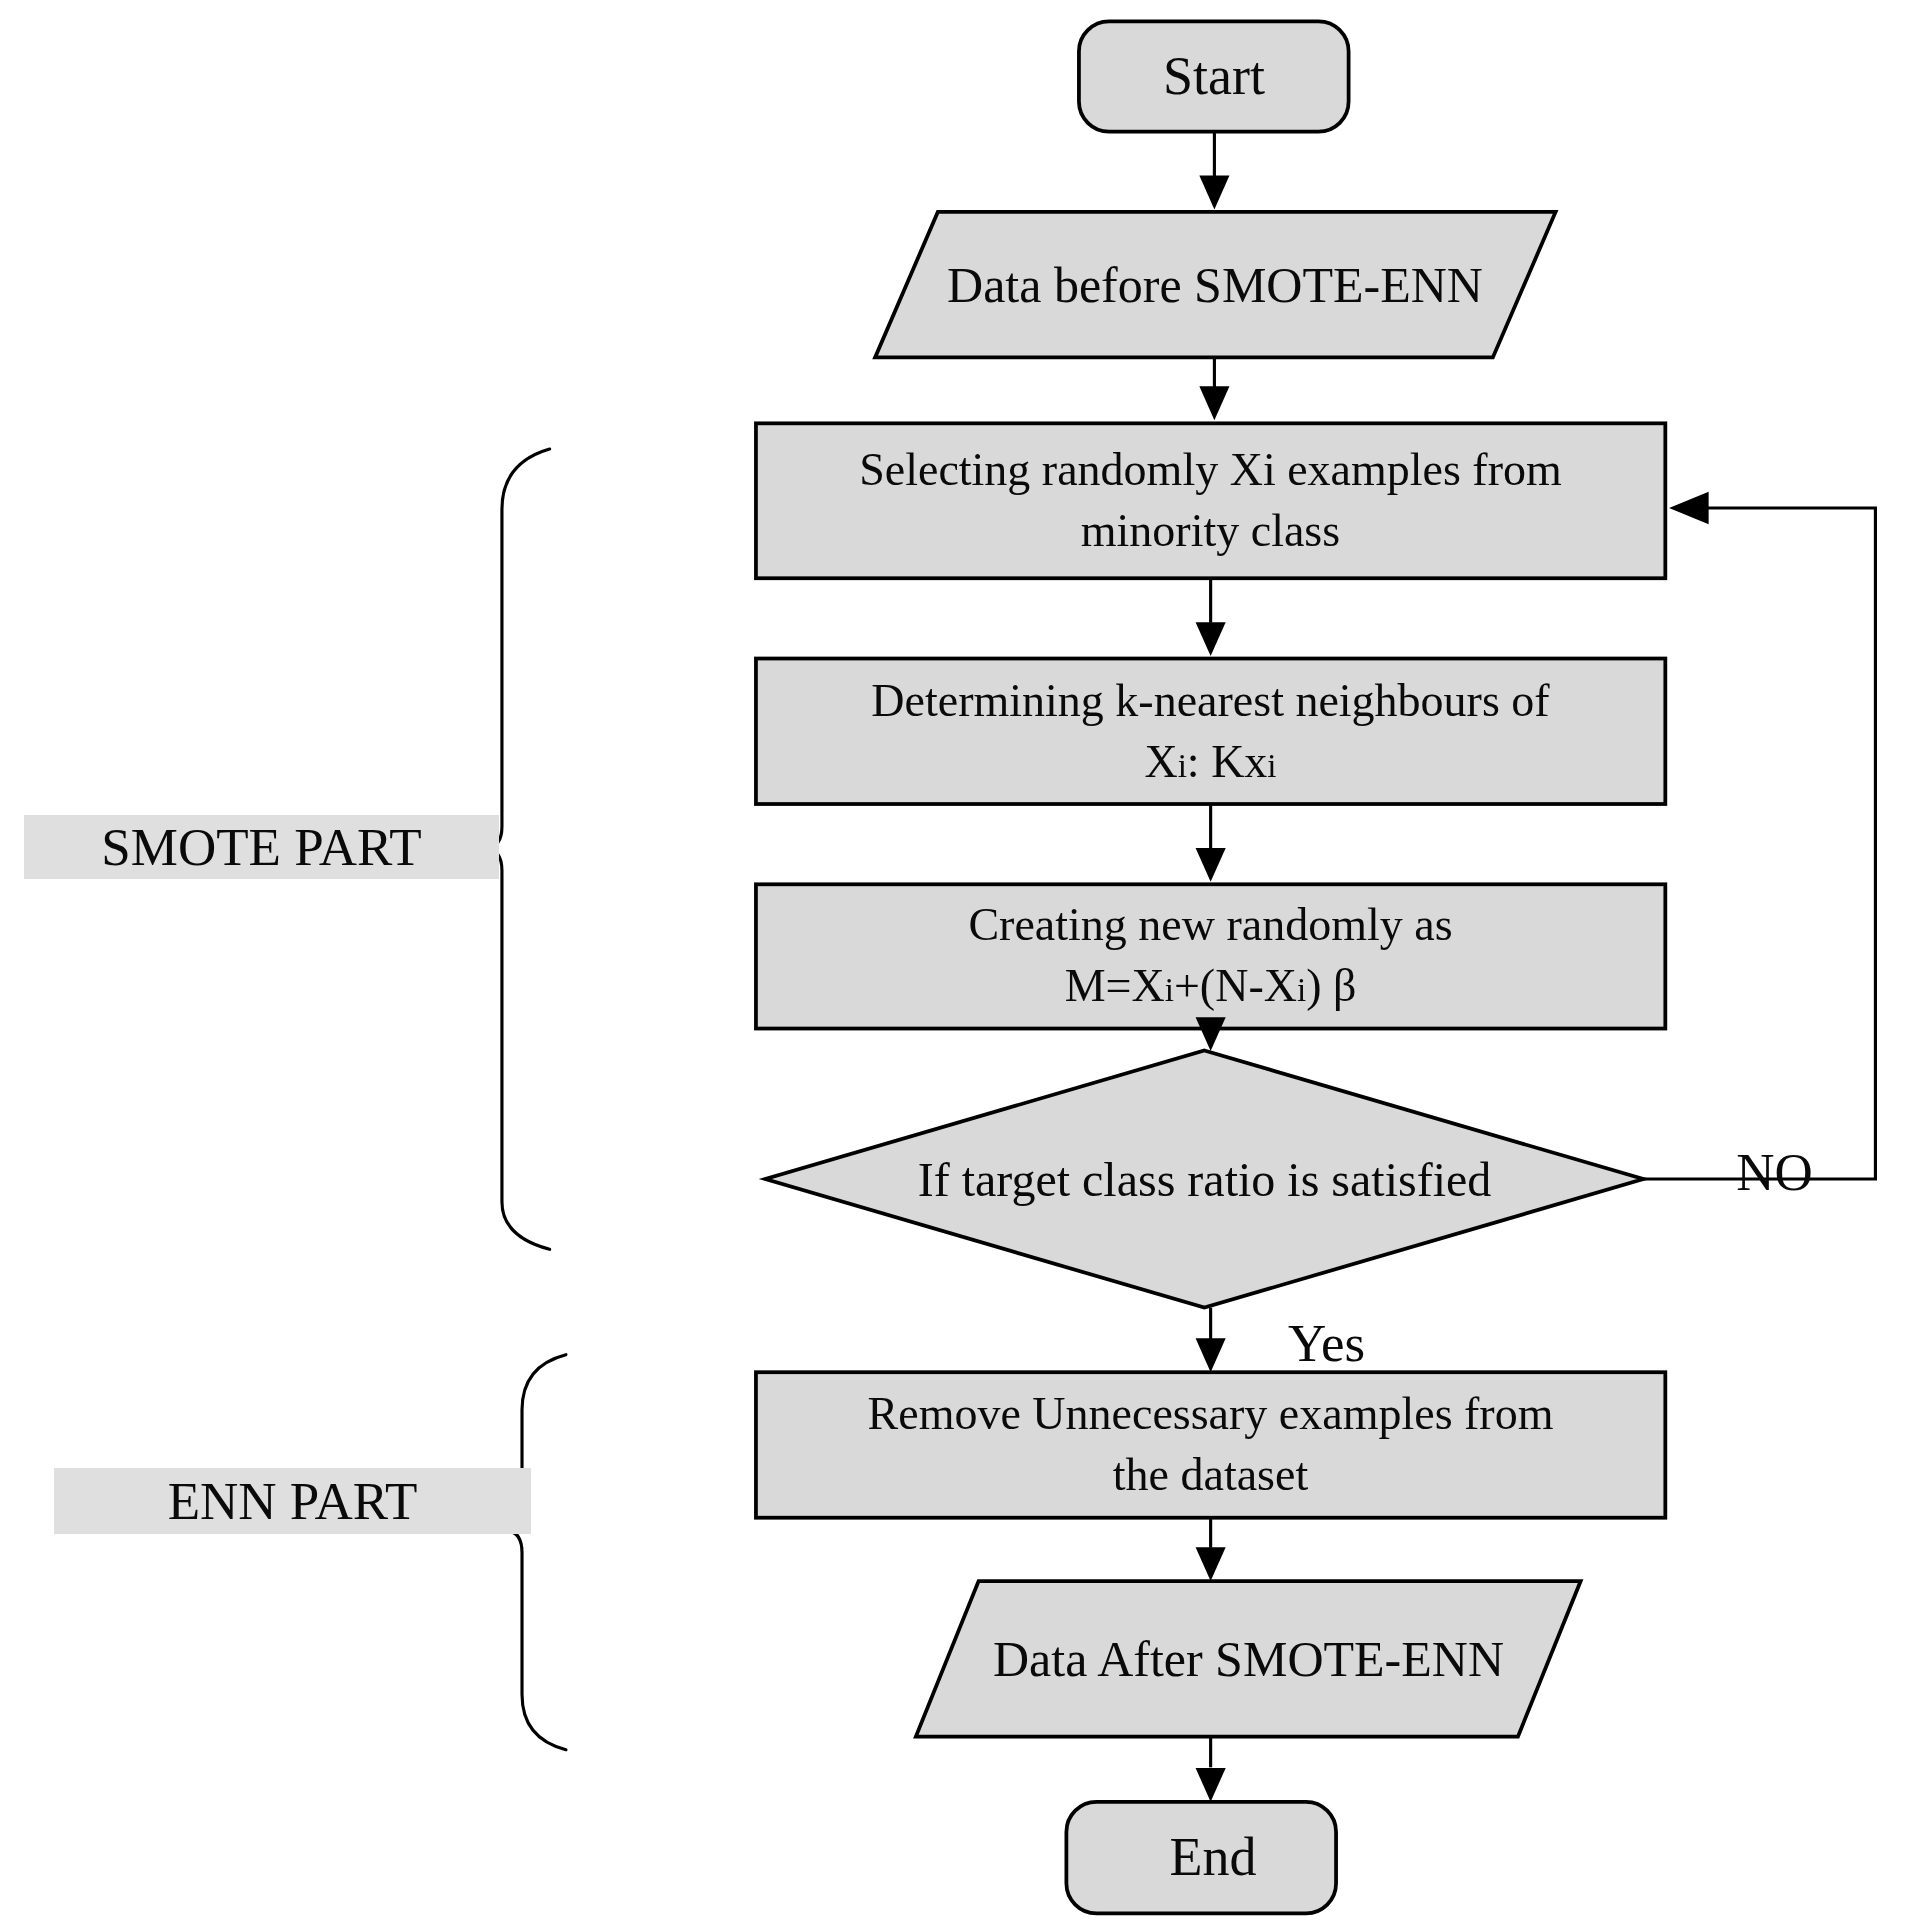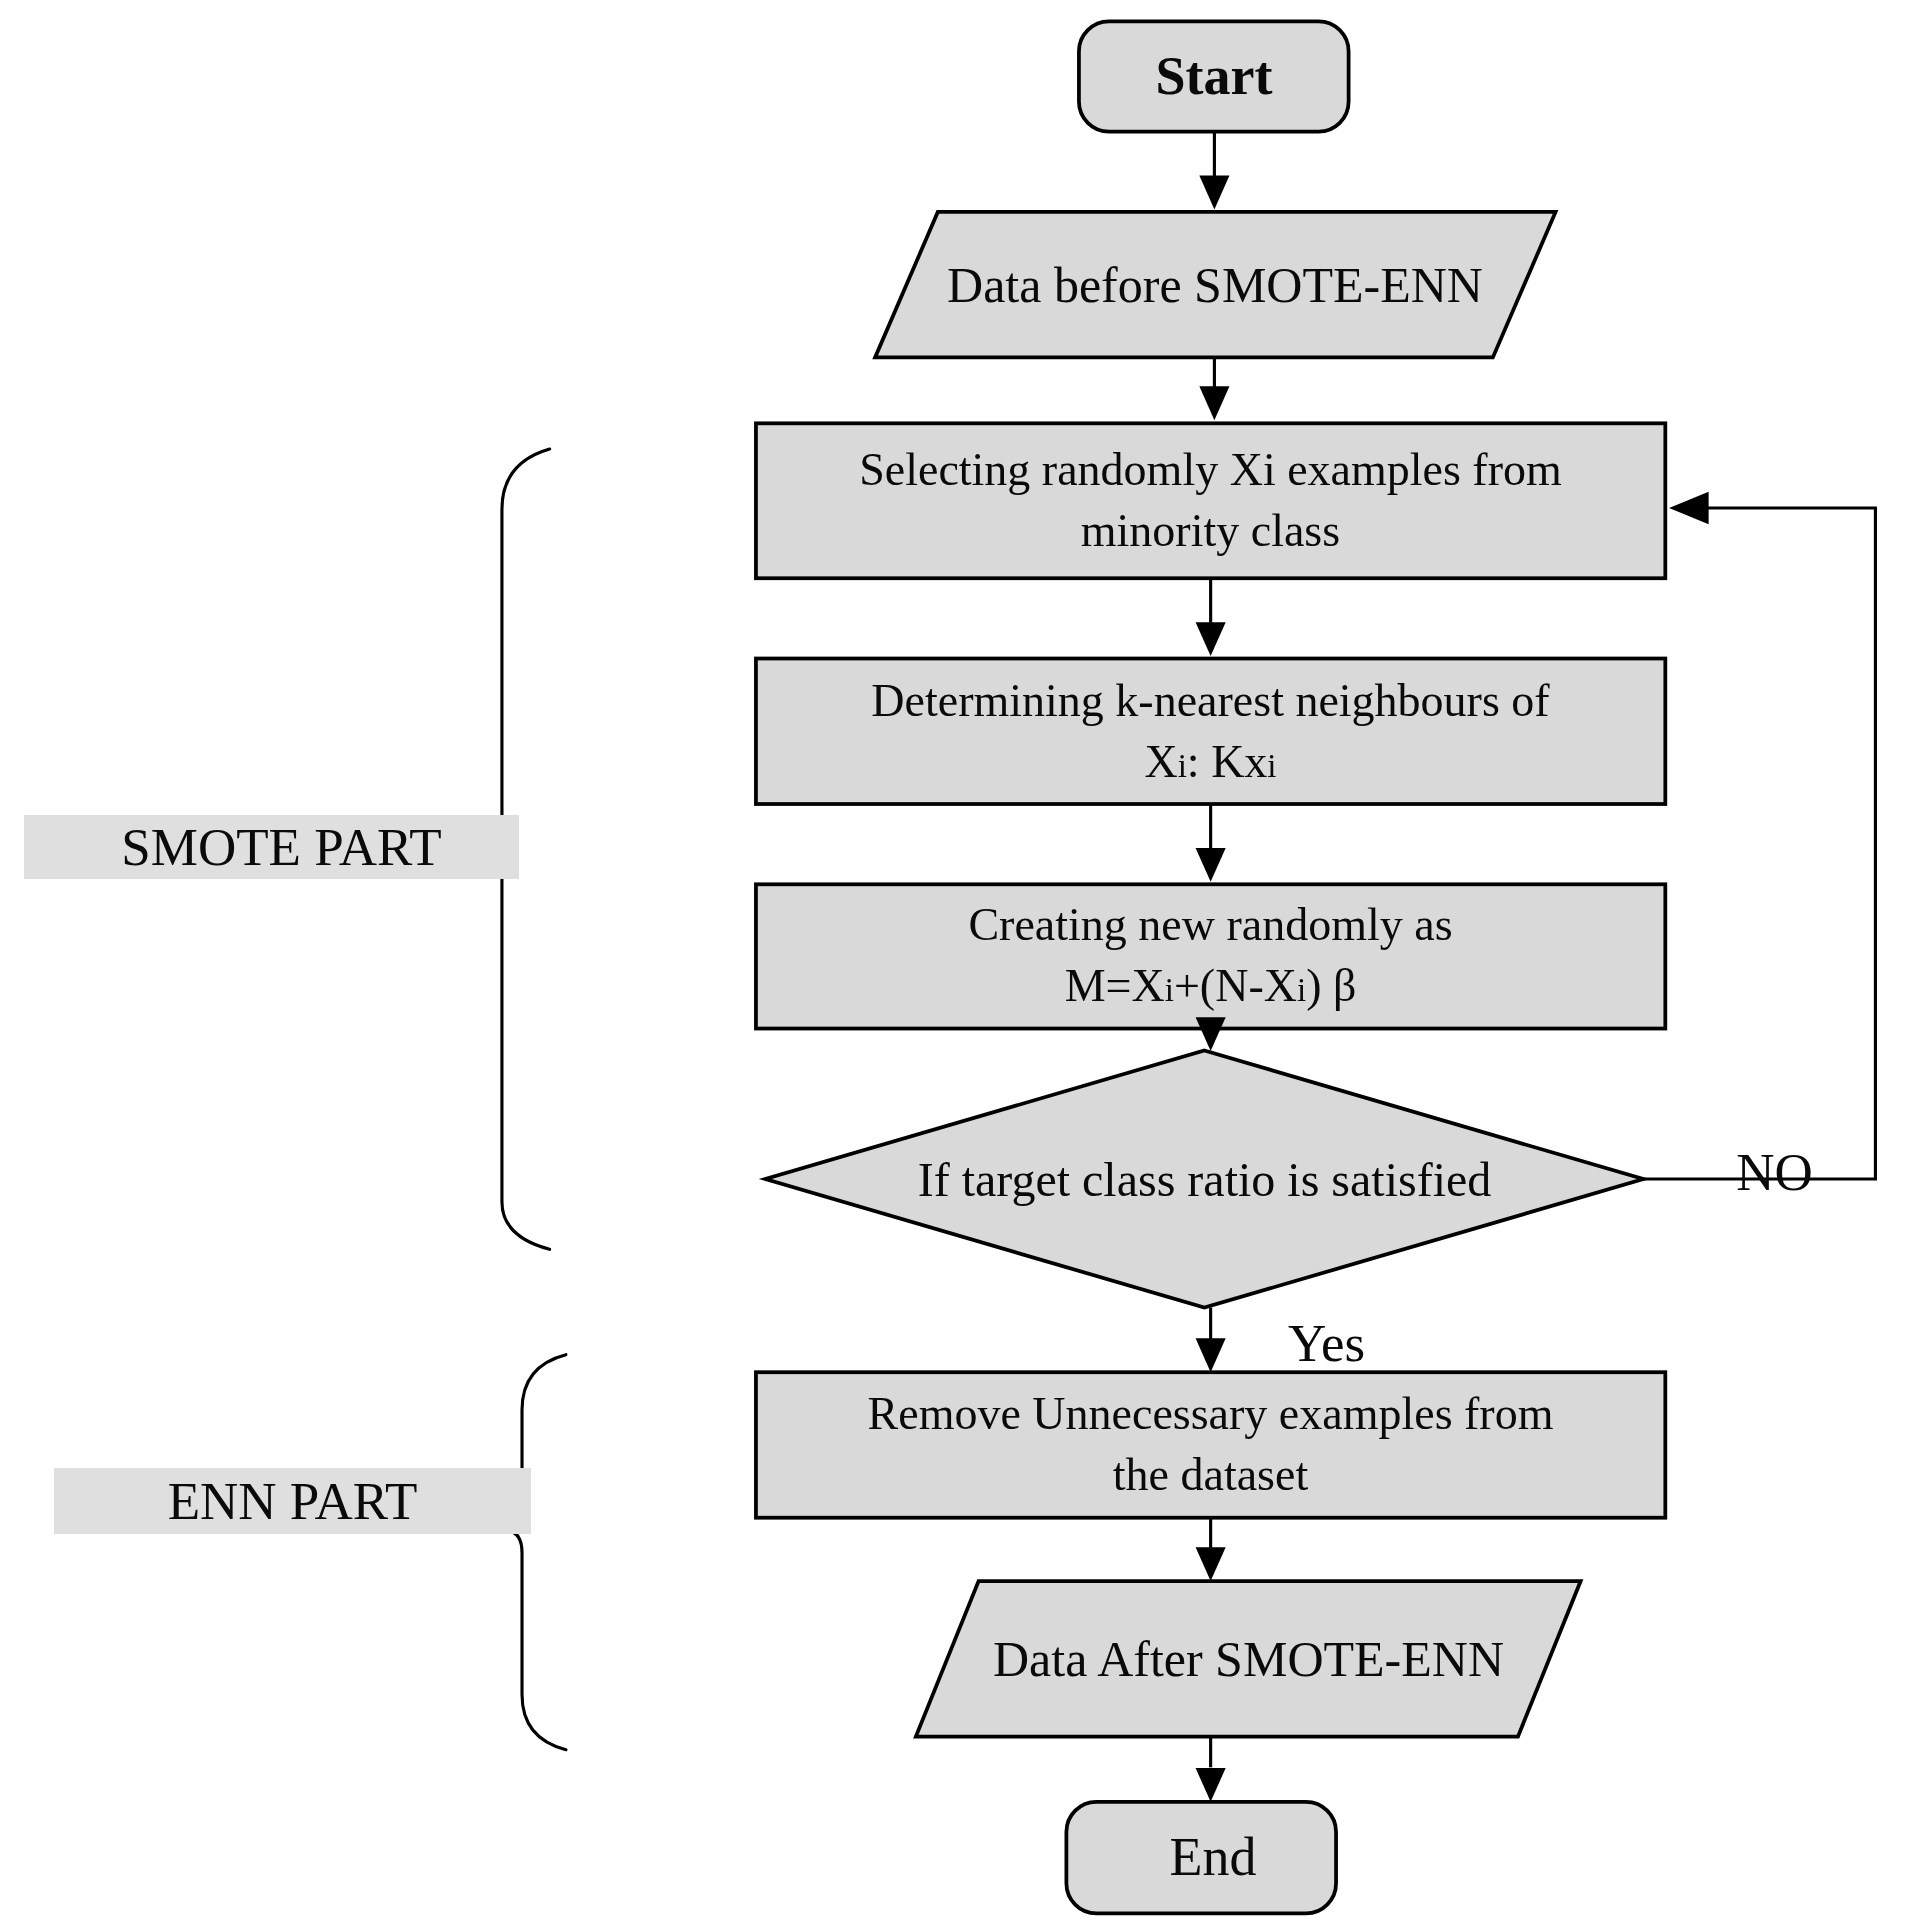--- a/index.html
+++ b/index.html
@@ -88,28 +88,28 @@
     <polygon class="arrowhead" points="1930,1676 1906,1622 1954,1622"></polygon>
     <polygon class="arrowhead" points="1930,2188 1906,2134 1954,2134"></polygon>
     <polygon class="arrowhead" points="1930,2521 1906,2467 1954,2467"></polygon>
     <polygon class="arrowhead" points="1930,2873 1906,2819 1954,2819"></polygon>
     <polygon class="arrowhead" points="2661,810 2724,784 2724,836"></polygon>
 
     <path class="brace" d="M 876,716 Q 800,738 800,812 L 800,1318 Q 800,1350 776,1353 Q 800,1356 800,1388 L 800,1916 Q 800,1972 876,1992"></path>
     <path class="brace" d="M 902,2160 Q 832,2178 832,2248 L 832,2406 Q 832,2438 810,2441 Q 832,2444 832,2476 L 832,2702 Q 832,2772 902,2790"></path>
   </svg>
 
-  <div class="band" style="left:24px;top:815px;width:475px;height:64px;padding-left:20px;">
+  <div class="band" style="left:24px;top:815px;width:475px;height:64px;">
     <span>SMOTE PART</span>
   </div>
   <div class="band" style="left:38px;top:1468px;width:477px;height:66px;margin-left:16px;">
     <span>ENN PART</span>
   </div>
 
-  <div class="label terminator-text" style="left:1079px;top:21.3px;width:270px;height:110px;font-weight:bold;">
+  <div class="label terminator-text" style="left:1079px;top:21.3px;width:270px;height:110px;">
     <span>Start</span>
   </div>
 
   <div class="label io-text" style="left:878px;top:212px;width:674px;height:146px;">
     <span>Data before SMOTE-ENN</span>
   </div>
 
   <div class="label node-text" style="left:756px;top:423px;width:909px;height:155px;">
     <div>Selecting randomly Xi examples from</div>
     <div>minority class</div>

